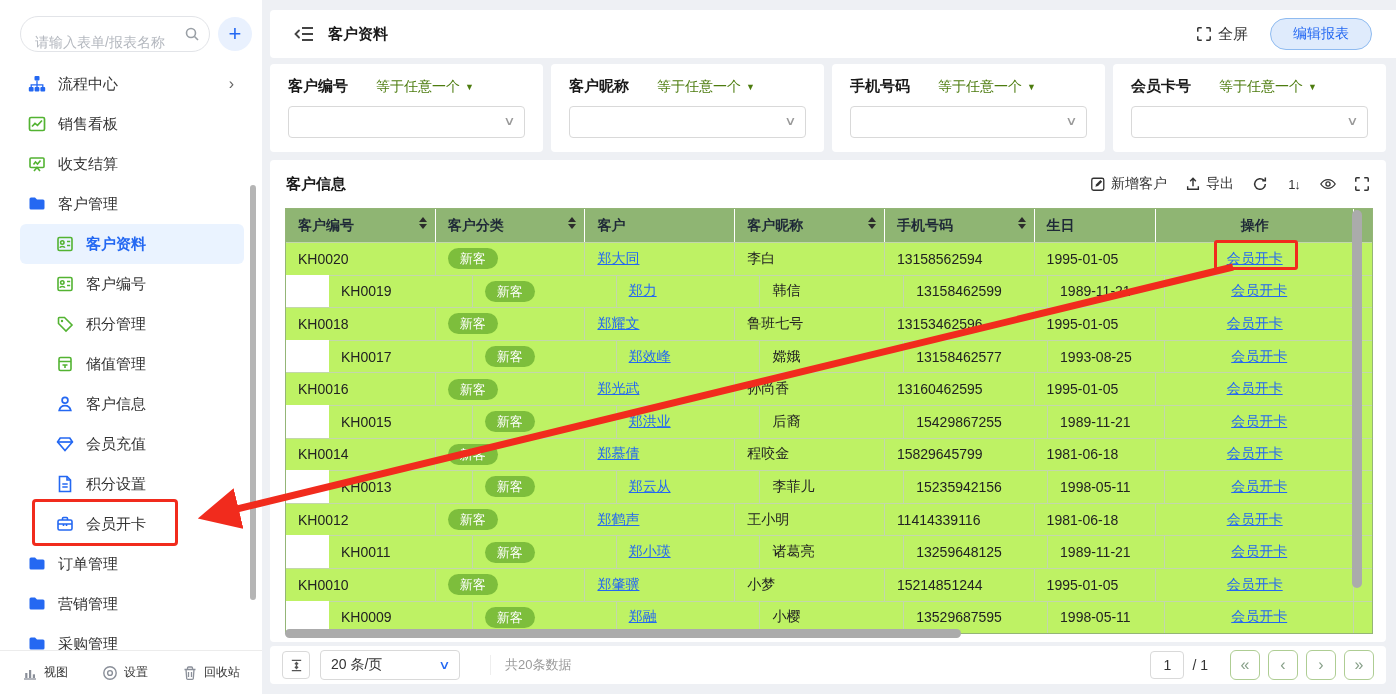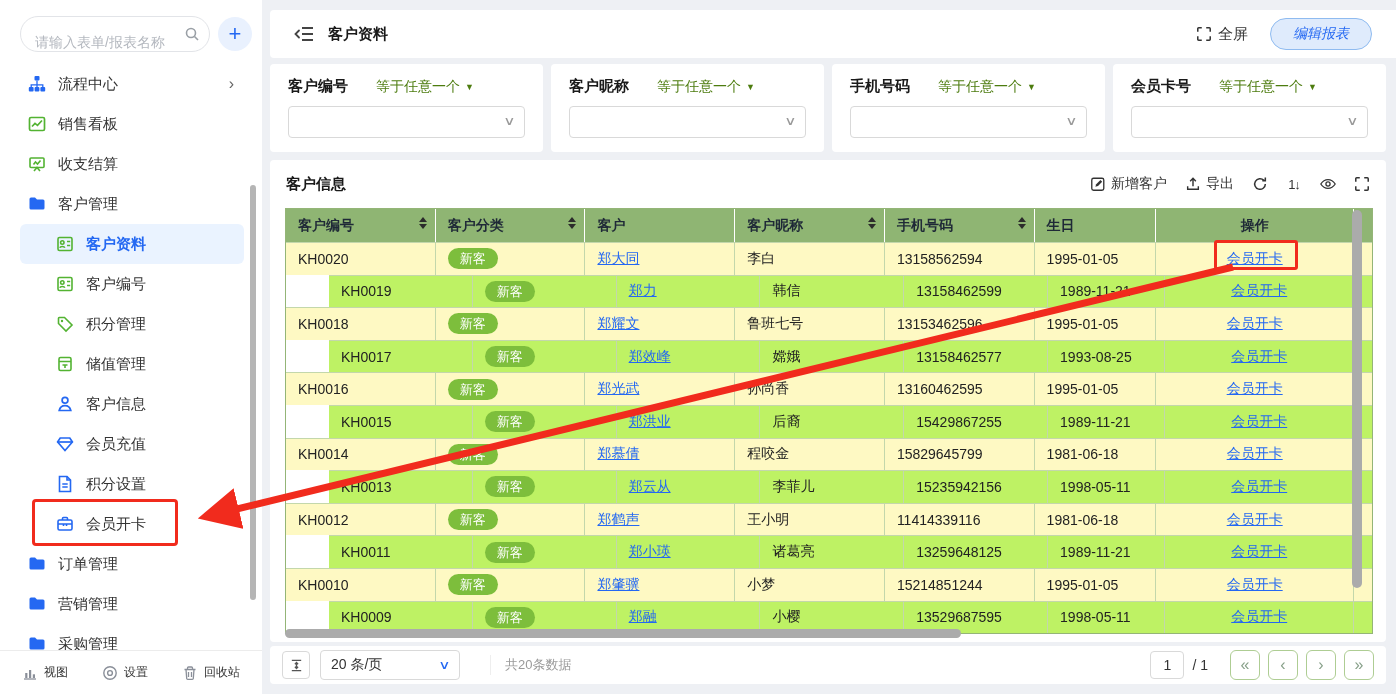--- a/index.html
+++ b/index.html
@@ -26,21 +26,21 @@
   .sb-footer .fitem { display:flex; align-items:center; gap:6px; font-size:12px; color:#333; cursor:pointer; }
   .sb-footer .ic { width:16px; height:16px; }
 
   
   .topbar { position:absolute; left:270px; top:10px; width:1126px; height:48px; background:#fff; border-radius:4px 0 0 4px; display:flex; align-items:center; padding:0 24px; }
   .topbar .ic { width:20px; height:18px; cursor:pointer; }
   .tb-title { font-size:15px; font-weight:bold; margin-left:14px; color:#1a1a1a; }
   .tb-right { margin-left:auto; display:flex; align-items:center; gap:22px; }
   .tb-full { display:flex; align-items:center; gap:6px; font-size:15px; color:#333; cursor:pointer; }
   .tb-full .ic { width:16px; height:16px; }
-  .edit-btn { height:32px; padding:0 22px; border-radius:16px; background:#dfebfc; border:1px solid #8fbbf0; color:#2468f2; font-size:14px; cursor:pointer; font-family:inherit;font-style:italic; }
+  .edit-btn { height:32px; padding:0 22px; border-radius:16px; background:#dfebfc; border:1px solid #8fbbf0; color:#2468f2; font-size:14px; cursor:pointer; font-family:inherit; }
 
   
   .filters { position:absolute; left:270px; top:64px; width:1116px; display:grid; grid-template-columns:repeat(4,1fr); gap:8px; }
   .fcard { background:#fff; border-radius:4px; height:88px; padding:13px 18px; }
   .frow { display:flex; align-items:center; gap:14px; }
   .flabel { font-size:15px; font-weight:bold; color:#1a1a1a; }
   .fop { font-size:14px; color:#4d7c0f; display:flex; align-items:center; gap:5px; cursor:pointer;margin-left:14px; }
   .fop .caret { font-size:9px; }
   .fselect { margin-top:10px; height:32px; border:1px solid #d9d9d9; border-radius:4px; position:relative; cursor:pointer; background:#fff; }
   .fselect .chev { position:absolute; right:10px; top:7px; color:#999; font-size:12px; transform:scaleX(1.4); }
@@ -56,21 +56,21 @@
 
   .ttable { margin-left:15px; width:1088px; border:1px solid #94b577; }
   .thead { display:flex; height:33px; background:#8fb573; }
   .hc { position:relative; display:flex; align-items:center; padding-left:12px; font-size:14px; font-weight:bold; color:#1f2937; border-right:1px solid #fff; }
   .hc:last-child { border-right:none; }
   .hc.center { justify-content:center; padding-left:0; }
   .sort-icon { position:absolute; right:8px; top:8px; display:flex; flex-direction:column; gap:2px; }
   .sort-icon i { width:0; height:0; border-left:4px solid transparent; border-right:4px solid transparent; }
   .sort-icon .up { border-bottom:5px solid #2b2b2b; }
   .sort-icon .dn { border-top:5px solid #2b2b2b; }
-  .tr { display:flex; height:32.6px; background:#fef9c3; }
+  .tr { display:flex; height:32.6px; background:#bef264; }
   .tr.tint { background:#bef264;margin-left:43px; }
   .td { display:flex; align-items:center; padding-left:12px; font-size:14px; color:#222; border-right:1px solid #c3d7ab; border-top:1px solid #c3d7ab; overflow:hidden; white-space:nowrap; }
   .td:last-child { border-right:none; }
   .td.center { justify-content:center; padding-left:0; }
   .c0 { width:150px; } .c1 { width:150px; } .c2 { width:150px; } .c3 { width:150px; }
   .c4 { width:150px; } .c5 { width:122px; } .c6 { width:198px; } .c7 { width:18px; }
   .badge { background:#7dbe3c; color:#fff; font-size:13px; padding:4px 12px; border-radius:12px; line-height:1; }
   .link { color:#2468f2; text-decoration:underline; cursor:pointer; }
   .v-scroll { position:absolute; right:24px; top:50px; width:10px; height:378px; background:#ababab; border-radius:5px; }
   .h-scroll { position:absolute; left:15px; bottom:4px; width:676px; height:9px; background:#ababab; border-radius:5px; }

